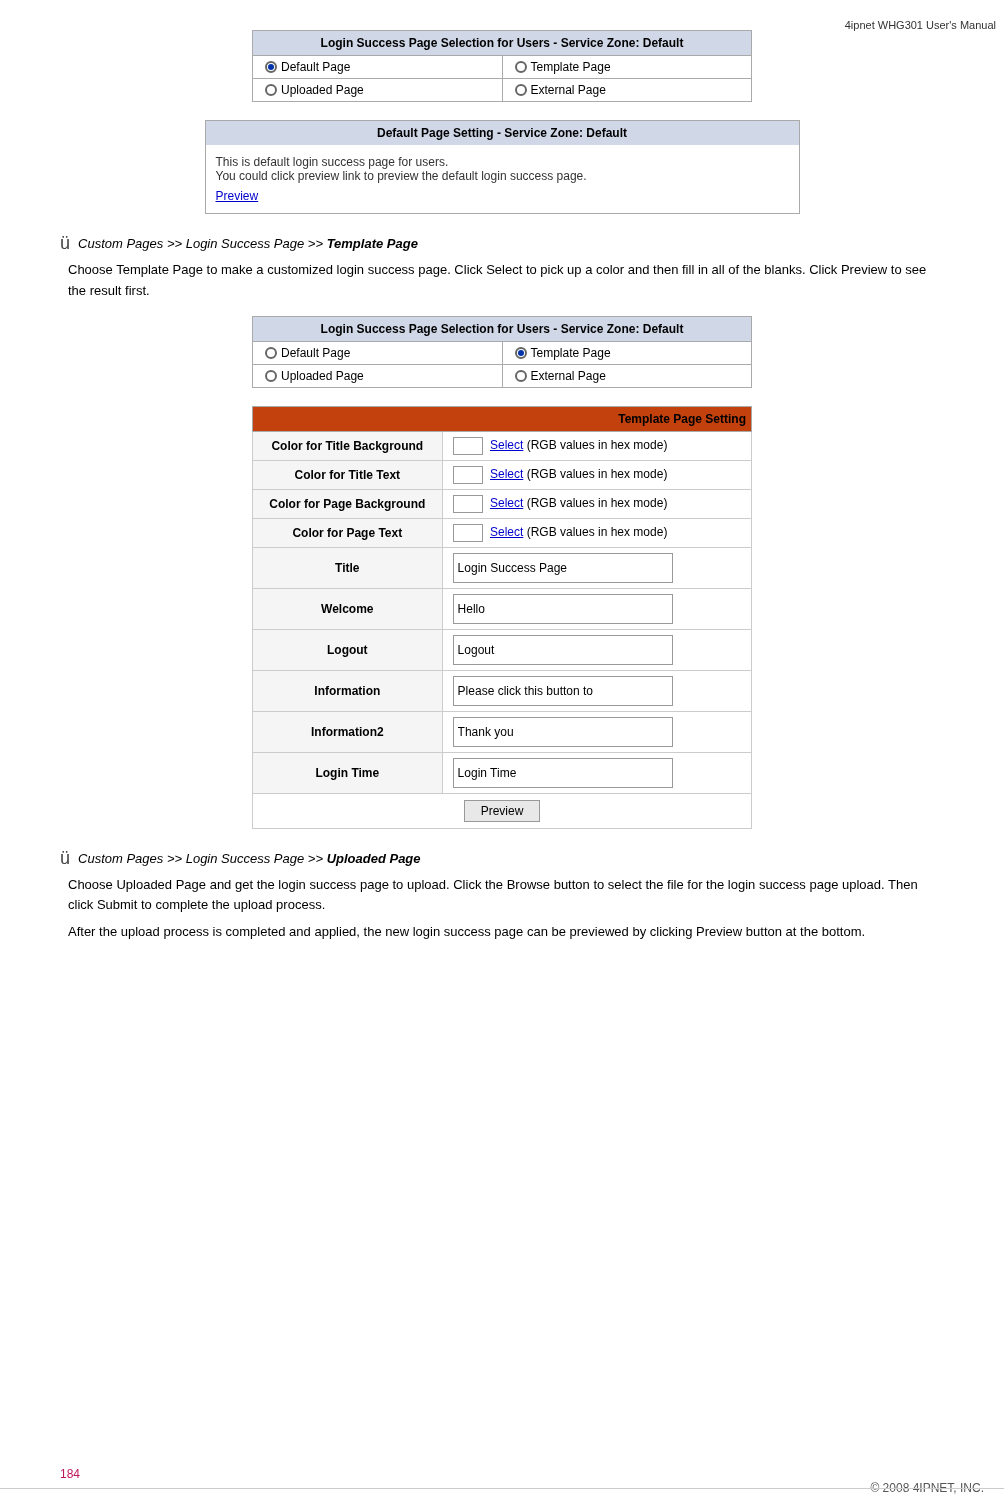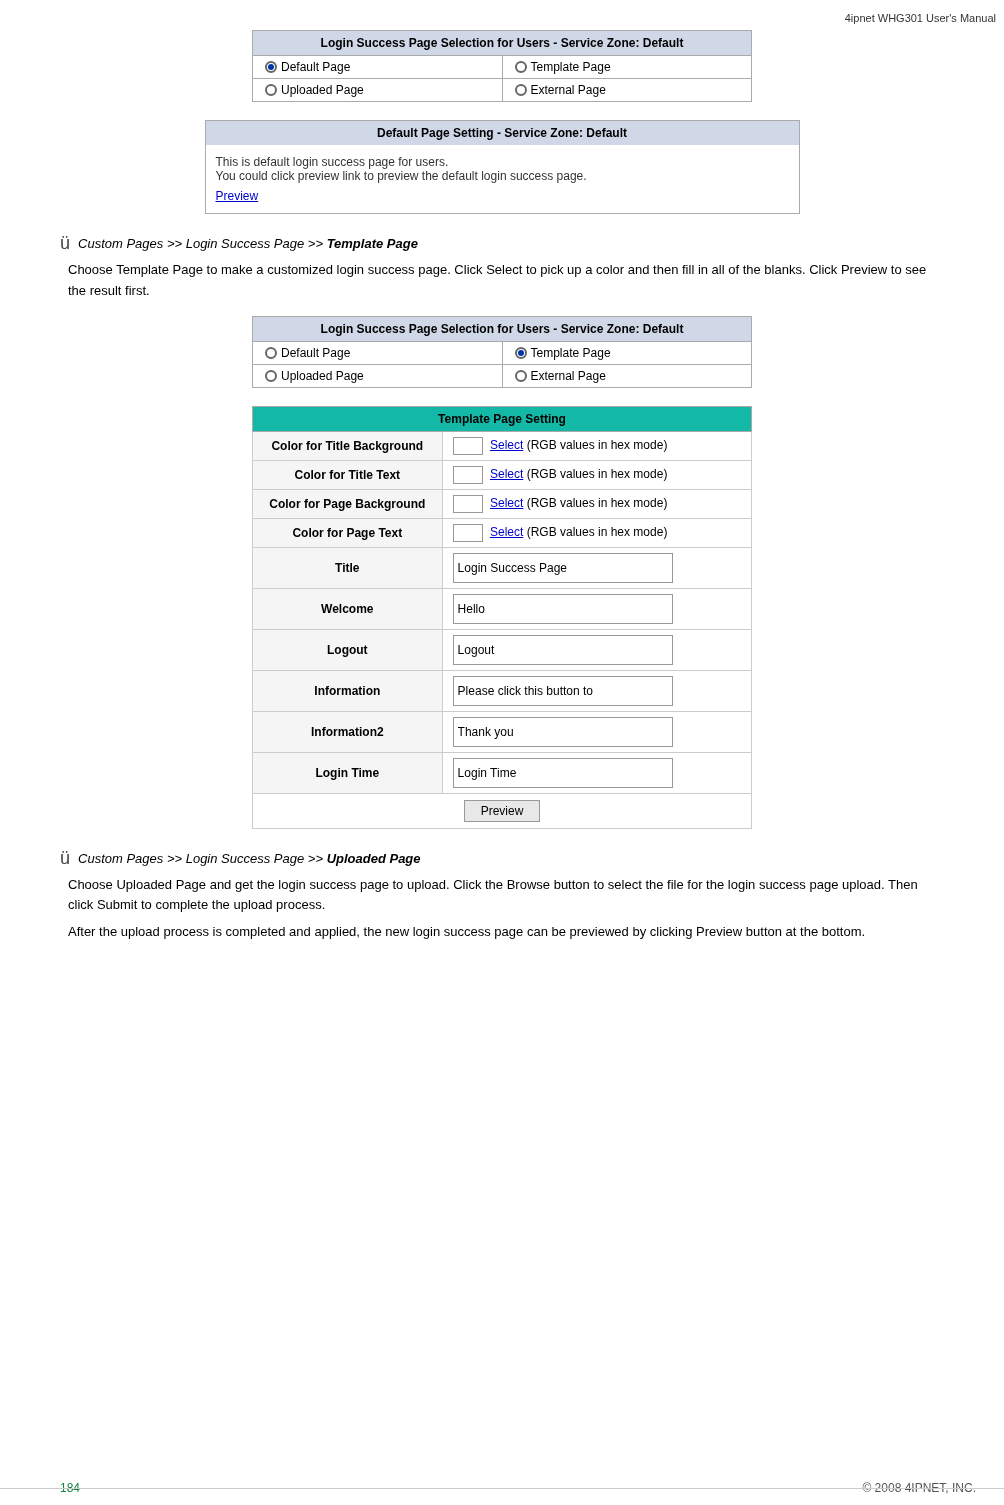--- a/index.html
+++ b/index.html
@@ -8,21 +8,21 @@
       font-size: 13px;
       background: #fff;
       color: #000;
       width: 1004px;
       min-height: 1505px;
       position: relative;
     }
 
     .header-bar {
       position: absolute;
-      top: 8px; right: 0;
+      top: 15px; right: 0;
       font-size: 11px;
       color: #333;
       padding: 4px 8px;
     }
 
     .main-content {
       padding: 20px 60px 60px 60px;
       padding-top: 30px;
     }
 
@@ -105,24 +105,24 @@
     }
 
     
     .template-setting-table {
       width: 500px;
       border-collapse: collapse;
       margin: 18px auto 0 auto;
       border: 1px solid #aaa;
     }
     .template-setting-table .tbl-header {
-      background: #14b8a6;
+      background: #c2410c;
       font-weight: bold;
       font-size: 12px;
-      text-align: center;
+      text-align: right;
       padding: 5px;
       border: 1px solid #aaa;
     }
     .template-setting-table td {
       padding: 5px 10px;
       font-size: 12px;
       border: 1px solid #ccc;
       vertical-align: middle;
     }
     .template-setting-table .label-col {
@@ -198,29 +198,29 @@
       bottom: 10px;
       left: 0; right: 0;
       text-align: center;
       font-size: 12px;
       color: #555;
       border-top: 1px solid #ccc;
       padding-top: 6px;
     }
     .footer-left {
       position: absolute;
-      bottom: 10px;
+      bottom: 24px;
       left: 60px;
       font-size: 12px;
-      color: #15803d;
+      color: #be185d;
     }
     .footer-right {
       position: absolute;
       bottom: 10px;
-      right: 28px;
+      right: 20px;
       font-size: 12px;
       color: #555;
     }
 
     .spacer { margin-top: 14px; }
   </style>
 </head>
 <body>
 
 <div class="header-bar">4ipnet WHG301 User's Manual</div>

